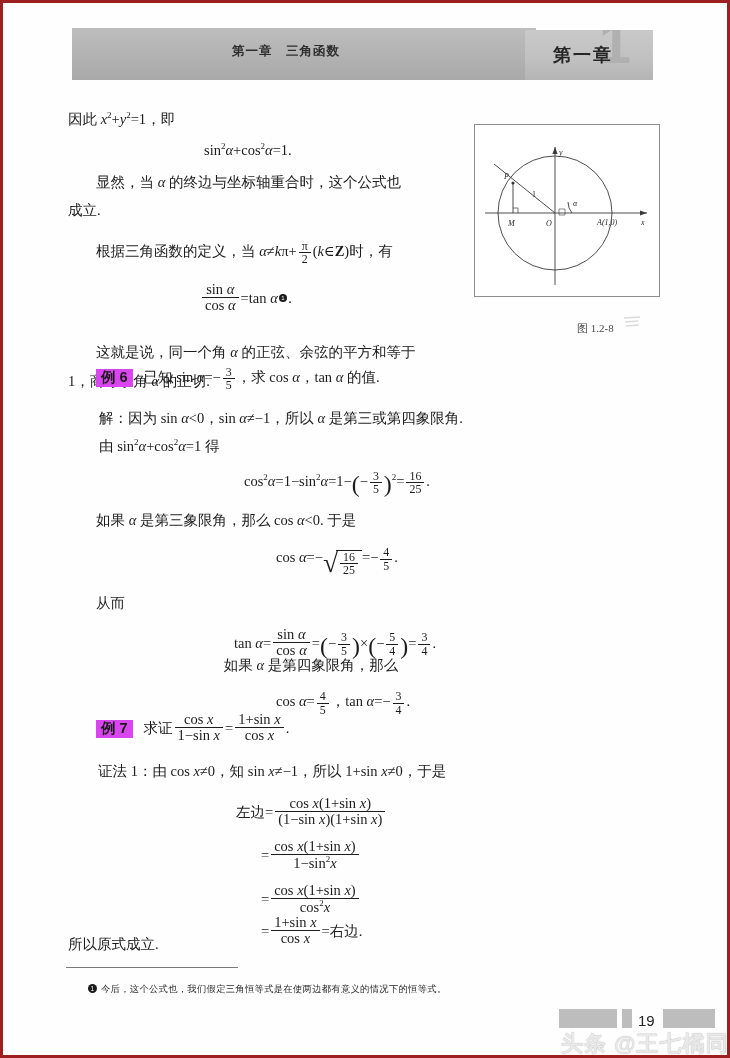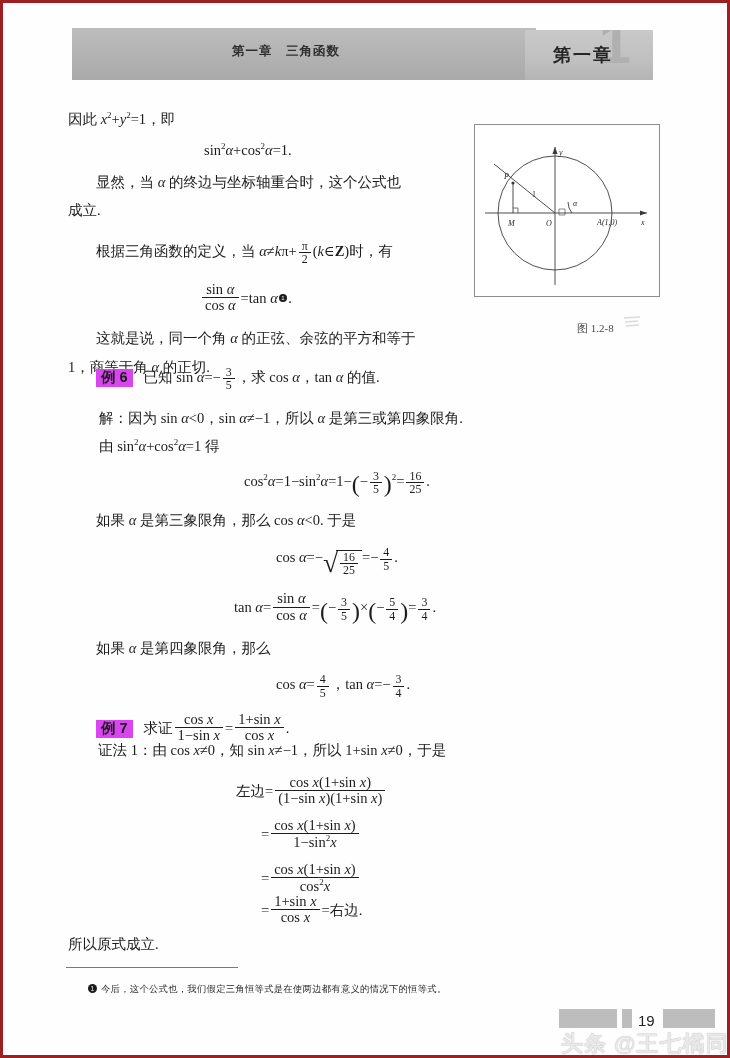--- a/index.html
+++ b/index.html
@@ -258,21 +258,21 @@
       <div class="ln" style="margin-top:13px;">成立.</div>
 
       <div class="ln" style="margin-top:22px; margin-left:28px;">
         根据三角函数的定义，当 <span class="math"><i class="v">α</i>≠<i class="v">k</i>π+<span class="frac"><span class="num">π</span><span class="den">2</span></span>(<i class="v">k</i>∈<b>Z</b>)</span>时，有
       </div>
 
       <div class="ln math" style="margin-top:16px; margin-left:132px;">
         <span class="frac big"><span class="num">sin <i class="v">α</i></span><span class="den">cos <i class="v">α</i></span></span>=tan <i class="v">α</i><sup class="fnref">1</sup>.
       </div>
 
-      <div class="ln" style="margin-top:18px; margin-left:28px;">
+      <div class="ln" style="margin-top:32px; margin-left:28px;">
         这就是说，同一个角 <i class="v">α</i> 的正弦、余弦的平方和等于
       </div>
       <div class="ln" style="margin-top:13px;">
         1，商等于角 <i class="v">α</i> 的正切.
       </div>
     </div>
 
     <div class="figbox">
       <svg width="182" height="169" viewBox="0 0 182 169">
         <g stroke="#3a3a3a" fill="none" stroke-width="0.9">
@@ -333,40 +333,41 @@
       </div>
 
       <div class="ln" style="margin-top:17px; margin-left:0px;">
         如果 <i class="v">α</i> 是第三象限角，那么 <span class="math">cos <i class="v">α</i>&lt;0</span>. 于是
       </div>
 
       <div class="ln math" style="margin-top:18px; margin-left:180px;">
         cos <i class="v">α</i>=−<span class="sqrt"><span class="radical">√</span><span class="radicand"><span class="frac"><span class="num">16</span><span class="den">25</span></span></span></span>=−<span class="frac"><span class="num">4</span><span class="den">5</span></span>.
       </div>
 
+      <div class="ln" style="margin-top:20px;">从而</div>
 
       <div class="ln math" style="margin-top:15px; margin-left:138px;">
         tan <i class="v">α</i>=<span class="frac big"><span class="num">sin <i class="v">α</i></span><span class="den">cos <i class="v">α</i></span></span>=<span class="paren-big">(</span>−<span class="frac"><span class="num">3</span><span class="den">5</span></span><span class="paren-big">)</span>×<span class="paren-big">(</span>−<span class="frac"><span class="num">5</span><span class="den">4</span></span><span class="paren-big">)</span>=<span class="frac"><span class="num">3</span><span class="den">4</span></span>.
       </div>
 
-      <div class="ln" style="margin-top:18px;">
+      <div class="ln" style="text-align:center;">
         如果 <i class="v">α</i> 是第四象限角，那么
       </div>
 
       <div class="ln math" style="margin-top:17px; margin-left:180px;">
         cos <i class="v">α</i>=<span class="frac"><span class="num">4</span><span class="den">5</span></span>，tan <i class="v">α</i>=−<span class="frac"><span class="num">3</span><span class="den">4</span></span>.
       </div>
     </div>
 
     <div class="col" style="left:90px; top:706px; width:440px;">
       <div class="ln">
         <span class="exlabel">例 7</span><span class="math">求证<span class="frac big"><span class="num">cos <i class="v">x</i></span><span class="den">1−sin <i class="v">x</i></span></span>=<span class="frac big"><span class="num">1+sin <i class="v">x</i></span><span class="den">cos <i class="v">x</i></span></span>.</span>
       </div>
 
-      <div class="ln" style="margin-left:2px;">
+      <div class="ln" style="margin-top:21px; margin-left:2px;">
         <span>证法 1：</span><span class="math">由 cos <i class="v">x</i>≠0，知 sin <i class="v">x</i>≠−1，所以 1+sin <i class="v">x</i>≠0，于是</span>
       </div>
 
       <div class="ln math" style="margin-top:16px; margin-left:140px;">
         <span>左边</span>=<span class="frac big"><span class="num">cos <i class="v">x</i>(1+sin <i class="v">x</i>)</span><span class="den">(1−sin <i class="v">x</i>)(1+sin <i class="v">x</i>)</span></span>
       </div>
 
       <div class="ln math" style="margin-top:12px; margin-left:165px;">
         =<span class="frac big"><span class="num">cos <i class="v">x</i>(1+sin <i class="v">x</i>)</span><span class="den">1−sin<sup class="ex">2</sup><i class="v">x</i></span></span>
       </div>

